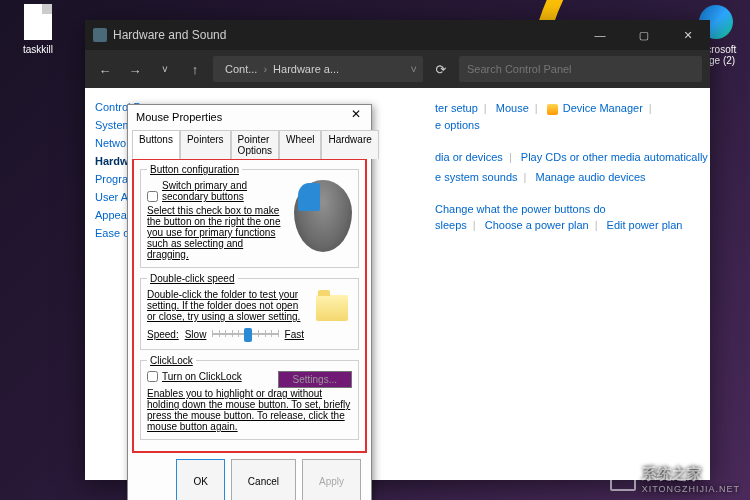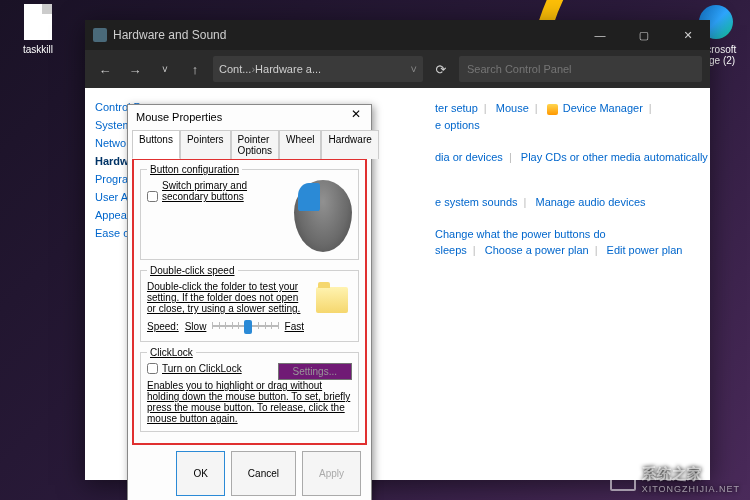--- a/index.html
+++ b/index.html
@@ -15,21 +15,21 @@
   .file-icon::after { content: ""; position: absolute; top: 0; right: 0; width: 10px; height: 10px; background: #ccc; }
   .edge-icon { width: 34px; height: 34px; border-radius: 50%; background: linear-gradient(135deg, #0f6cbd, #2ea6ff, #0fbd8c); }
 
   .cp-window { position: absolute; left: 85px; top: 20px; width: 625px; height: 460px; background: #fff; box-shadow: 0 5px 25px rgba(0,0,0,0.5); display: flex; flex-direction: column; }
   .title-bar { background: #1f1f1f; color: #cfcfcf; height: 30px; display: flex; align-items: center; padding-left: 8px; font-size: 12px; }
   .title-bar .tb-icon { width: 14px; height: 14px; background: #4a6a7a; border-radius: 2px; margin-right: 6px; }
   .title-bar .spacer { flex: 1; }
   .title-bar .winbtn { width: 44px; height: 30px; display: flex; align-items: center; justify-content: center; color: #cfcfcf; font-size: 11px; }
   .nav-bar { background: #2b2b2b; height: 38px; display: flex; align-items: center; gap: 6px; padding: 0 8px; color: #cfcfcf; }
   .nav-bar .arrow, .nav-bar .refresh { width: 24px; text-align: center; font-size: 13px; }
-  .breadcrumb { flex: 0 0 210px; background: #3a3a3a; height: 26px; border-radius: 2px; display: flex; align-items: center; padding: 0 6px; font-size: 11px; }
+  .breadcrumb { flex: 0 0 210px; background: #3a3a3a; height: 26px; border-radius: 2px; display: flex; align-items: center; padding: 0 6px; font-size: 11px; gap: 6px; }
   .breadcrumb .crumb { white-space: nowrap; }
   .breadcrumb .sep { color: #888; }
   .nav-bar .search { flex: 1; background: #3a3a3a; height: 26px; border-radius: 2px; padding: 0 8px; font-size: 11px; color: #888; display: flex; align-items: center; border: none; }
   .content { flex: 1; display: flex; background: #fff; overflow: hidden; }
   .sidebar { width: 70px; padding: 10px 0 10px 10px; font-size: 11px; color: #0066cc; overflow: hidden; }
   .sidebar div { padding: 3px 0; white-space: nowrap; overflow: hidden; text-overflow: ellipsis; }
   .sidebar .active { font-weight: bold; color: #003366; }
   .main { flex: 1; padding: 10px 0 10px 280px; font-size: 11px; }
   .main .row { margin: 4px 0; }
   .main .link { color: #0066cc; cursor: pointer; }
@@ -132,21 +132,21 @@
         <span class="link">ter setup</span><span class="sep">|</span>
         <span class="link">Mouse</span><span class="sep">|</span>
         <span class="dm-icon"></span>
         <span class="link">Device Manager</span><span class="sep">|</span>
       </div>
       <div class="row"><span class="link">e options</span></div>
       <div class="row" style="margin-top:20px">
         <span class="link">dia or devices</span><span class="sep">|</span>
         <span class="link">Play CDs or other media automatically</span>
       </div>
-      <div class="row" style="margin-top:33px">
+      <div class="row" style="margin-top:8px">
         <span class="link">e system sounds</span><span class="sep">|</span>
         <span class="link">Manage audio devices</span>
       </div>
       <div class="row" style="margin-top:20px">
         <span class="link">Change what the power buttons do</span>
       </div>
       <div class="row">
         <span class="link">sleeps</span><span class="sep">|</span>
         <span class="link">Choose a power plan</span><span class="sep">|</span>
         <span class="link">Edit power plan</span>
@@ -170,20 +170,21 @@
   </div>
   <div class="tab-body">
     <fieldset>
       <legend>Button configuration</legend>
       <div class="cfg-row">
         <div class="cfg-text">
           <label class="checkbox-row">
             <input type="checkbox" style="">
             <span>Switch primary and secondary buttons</span>
           </label>
+          <div>Select this check box to make the button on the right the one you use for primary functions such as selecting and dragging.</div>
         </div>
         <div class="mouse-img"></div>
       </div>
     </fieldset>
     <fieldset>
       <legend>Double-click speed</legend>
       <div class="cfg-row">
         <div class="cfg-text">
           <div>Double-click the folder to test your setting. If the folder does not open or close, try using a slower setting.</div>
           <div class="speed-row">

